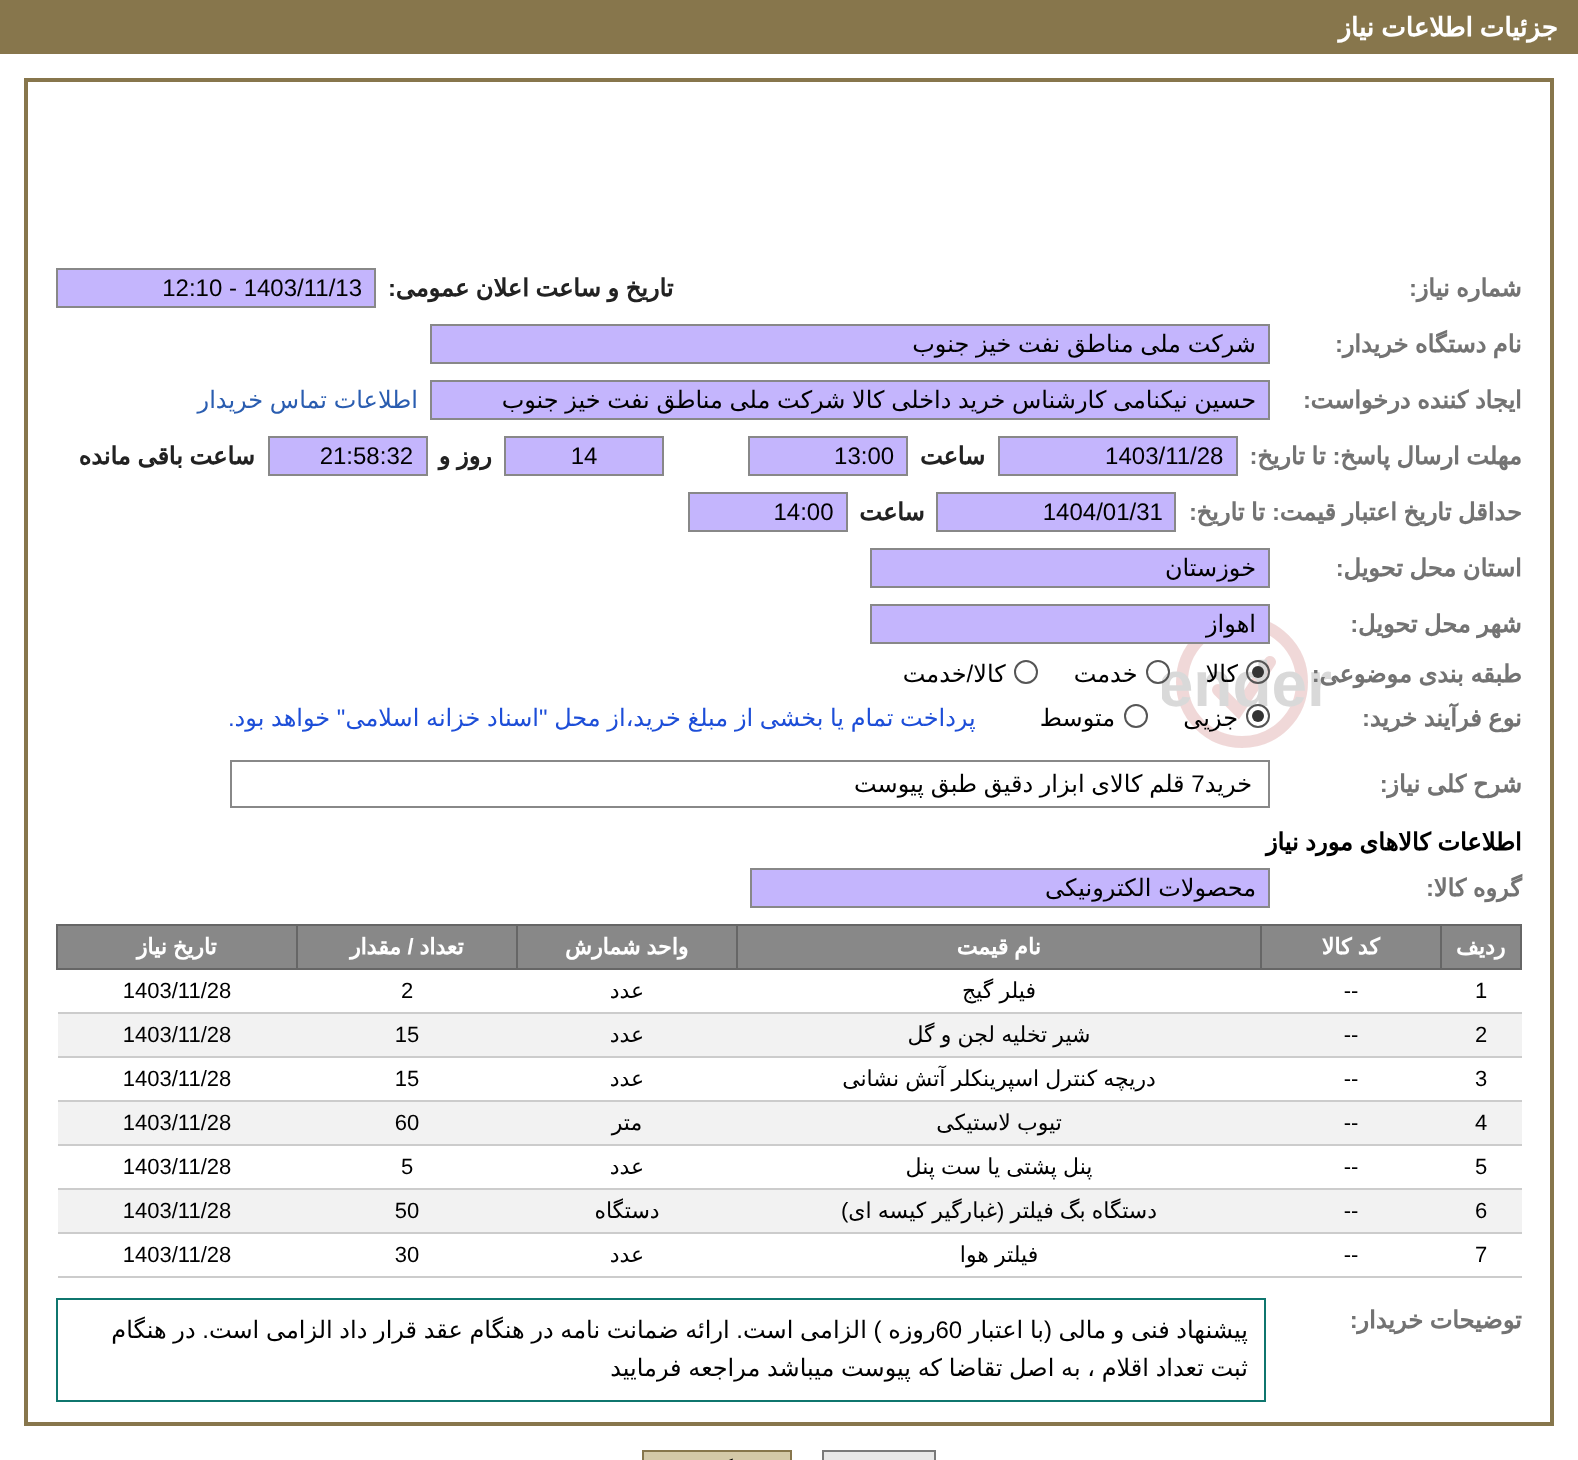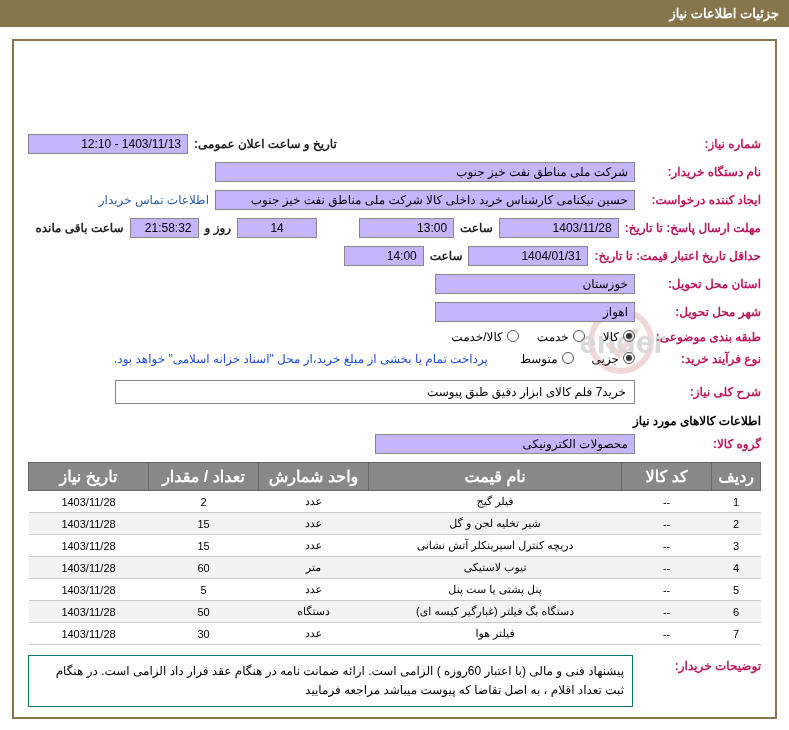--- a/index.html
+++ b/index.html
@@ -1,33 +1,33 @@
 <!DOCTYPE html>
 <html dir="rtl" lang="fa"><head>
 <meta charset="utf-8">
 <style>
 * { box-sizing: border-box; margin: 0; padding: 0; }
 body { font-family: Tahoma, Arial, sans-serif; font-size: 12px; background: #fff; direction: rtl; width: 789px; }
 .header-bar { background: #87764c; color: #ffffff; padding: 6px 10px; font-weight: bold; font-size: 13px; }
 .content-wrap { border: 2px solid #87764c; margin: 12px; padding: 10px 14px; position: relative; }
 .row { display: flex; align-items: center; margin-bottom: 8px; gap: 6px; }
-.label { color: #be185d; font-weight: bold; min-width: 120px; text-align: right; white-space: nowrap; }
+.label { color: #737373; font-weight: bold; min-width: 120px; text-align: right; white-space: nowrap; }
 .label-sm { color: #222; font-weight: bold; white-space: nowrap; }
 .field { border: 1px solid #888; background: #c4b5fd; padding: 2px 6px; min-height: 20px; text-align: right; white-space: nowrap; }
 .field-wide { flex: 1; }
 .link { color: #2a5db0; cursor: pointer; text-decoration: none; }
 .radio-group { display: flex; gap: 18px; align-items: center; }
 .radio-item { display: flex; align-items: flex-start; gap: 4px; }
 .radio-dot { width: 12px; height: 12px; border: 1px solid #555; border-radius: 50%; display: inline-block; position: relative; }
 .radio-dot.checked::after { content: ""; position: absolute; width: 6px; height: 6px; background: #333; border-radius: 50%; top: 2px; left: 2px; }
 .note-text { color: #1d4ed8; }
 .section-header { font-weight: bold; margin: 10px 0 6px 0; }
 .desc-box { border: 1px solid #888; padding: 4px 8px; min-height: 24px; width: 100%; }
 table { border-collapse: collapse; width: 100%; margin-top: 6px; }
-th { background: #888; color: #fff; padding: 4px 6px; border: 1px solid #666; font-weight: bold; font-size: 16px; }
+th { background: #888; color: #fff; padding: 4px 6px; border: 1px solid #666; font-weight: bold; font-size: 11px; }
 td { border-bottom: 1px solid #ccc; padding: 4px 6px; text-align: center; font-size: 11px; }
 tbody tr:nth-child(even) { background: #f2f2f2; }
 .buyer-notes { display: flex; gap: 8px; margin-top: 10px; align-items: flex-start; }
 .buyer-notes .label { padding-top: 4px; }
 .notes-box { border: 1px solid #0f766e; padding: 6px 8px; flex: 1; min-height: 50px; line-height: 1.6; }
 .btn-row { text-align: center; margin: 12px 0; }
 .btn { display: inline-block; border: 1px solid #7a7a7a; background: #e8e8e8; padding: 3px 16px; margin: 0 6px; cursor: pointer; font-family: inherit; font-size: 12px; }
 .btn-back { background: #d4c9a8; border-color: #87764c; }
 .watermark { position: absolute; top: 250px; left: 180px; opacity: 0.18; pointer-events: none; z-index: 0; }
 .content-wrap > * { position: relative; z-index: 1; }
@@ -66,25 +66,25 @@
   <div class="row">
     <span class="label">ایجاد کننده درخواست:</span>
     <span class="field" style="width:420px">حسین  نیکنامی   کارشناس خرید داخلی کالا شرکت ملی مناطق نفت خیز جنوب</span>
     <a class="link">اطلاعات تماس خریدار</a>
   </div>
 
   <div class="row">
     <span class="label">مهلت ارسال پاسخ: تا تاریخ:</span>
     <span class="field" style="width:120px">1403/11/28</span>
     <span class="label-sm">ساعت</span>
-    <span class="field" style="width:95px">13:00</span>
+    <span class="field" style="width:80px">13:00</span>
     <span style="width:30px"></span>
     <span class="field" style="width:80px;text-align:center">14</span>
     <span class="label-sm">روز و</span>
-    <span class="field" style="width:69px">21:58:32</span>
+    <span class="field" style="width:80px">21:58:32</span>
     <span class="label-sm">ساعت باقی مانده</span>
   </div>
 
   <div class="row">
     <span class="label">حداقل تاریخ اعتبار قیمت: تا تاریخ:</span>
     <span class="field" style="width:120px">1404/01/31</span>
     <span class="label-sm">ساعت</span>
     <span class="field" style="width:80px">14:00</span>
   </div>
 

